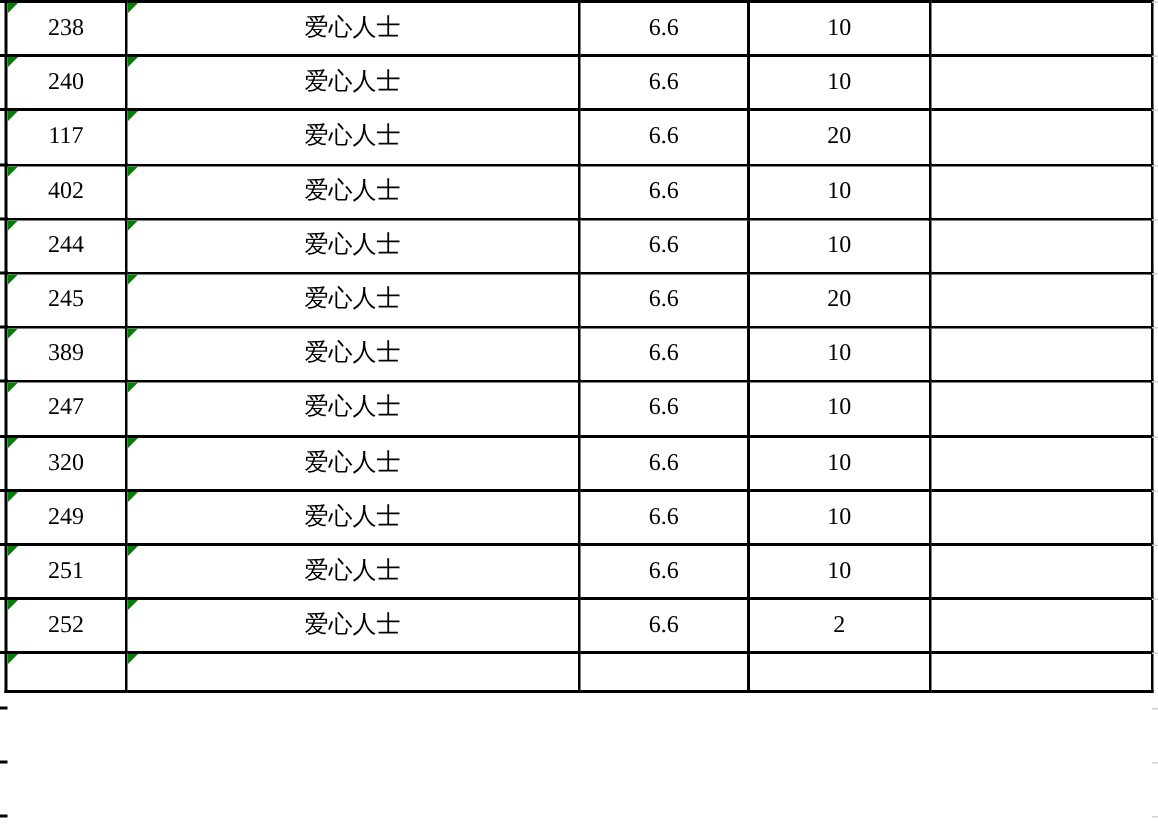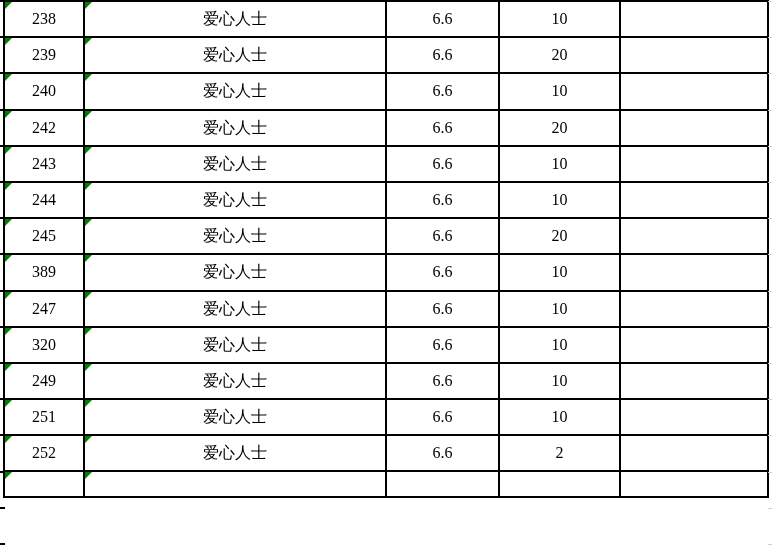--- a/index.html
+++ b/index.html
@@ -98,78 +98,59 @@
       <td>
         <span class="cell-text">10</span>
       </td>
       <td>
         <span class="cell-text"></span>
       </td>
     </tr>
         <tr class="grid-row">
       <td>
         <span class="flag"></span>
-        <span class="cell-text">239</span>
+        <span class="cell-text">240</span>
+      </td>
+      <td>
+        <span class="flag"></span>
+        <span class="cell-text">爱心人士</span>
+      </td>
+      <td>
+        <span class="cell-text">6.6</span>
+      </td>
+      <td>
+        <span class="cell-text">10</span>
+      </td>
+      <td>
+        <span class="cell-text"></span>
+      </td>
+    </tr>
+        <tr class="grid-row">
+      <td>
+        <span class="flag"></span>
+        <span class="cell-text">117</span>
       </td>
       <td>
         <span class="flag"></span>
         <span class="cell-text">爱心人士</span>
       </td>
       <td>
         <span class="cell-text">6.6</span>
       </td>
       <td>
         <span class="cell-text">20</span>
       </td>
       <td>
         <span class="cell-text"></span>
       </td>
     </tr>
         <tr class="grid-row">
       <td>
         <span class="flag"></span>
-        <span class="cell-text">240</span>
-      </td>
-      <td>
-        <span class="flag"></span>
-        <span class="cell-text">爱心人士</span>
-      </td>
-      <td>
-        <span class="cell-text">6.6</span>
-      </td>
-      <td>
-        <span class="cell-text">10</span>
-      </td>
-      <td>
-        <span class="cell-text"></span>
-      </td>
-    </tr>
-        <tr class="grid-row">
-      <td>
-        <span class="flag"></span>
-        <span class="cell-text">242</span>
-      </td>
-      <td>
-        <span class="flag"></span>
-        <span class="cell-text">爱心人士</span>
-      </td>
-      <td>
-        <span class="cell-text">6.6</span>
-      </td>
-      <td>
-        <span class="cell-text">20</span>
-      </td>
-      <td>
-        <span class="cell-text"></span>
-      </td>
-    </tr>
-        <tr class="grid-row">
-      <td>
-        <span class="flag"></span>
-        <span class="cell-text">243</span>
+        <span class="cell-text">402</span>
       </td>
       <td>
         <span class="flag"></span>
         <span class="cell-text">爱心人士</span>
       </td>
       <td>
         <span class="cell-text">6.6</span>
       </td>
       <td>
         <span class="cell-text">10</span>

